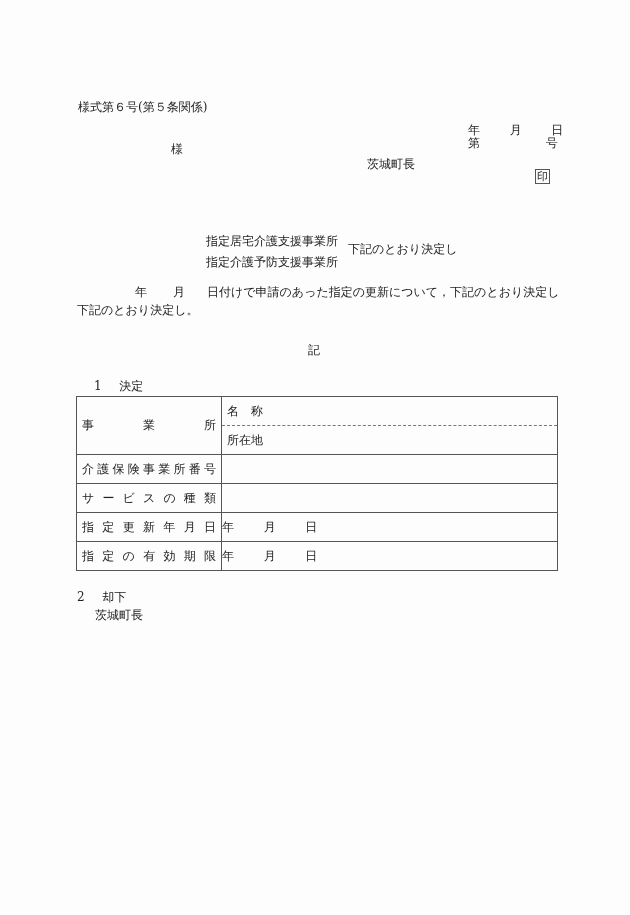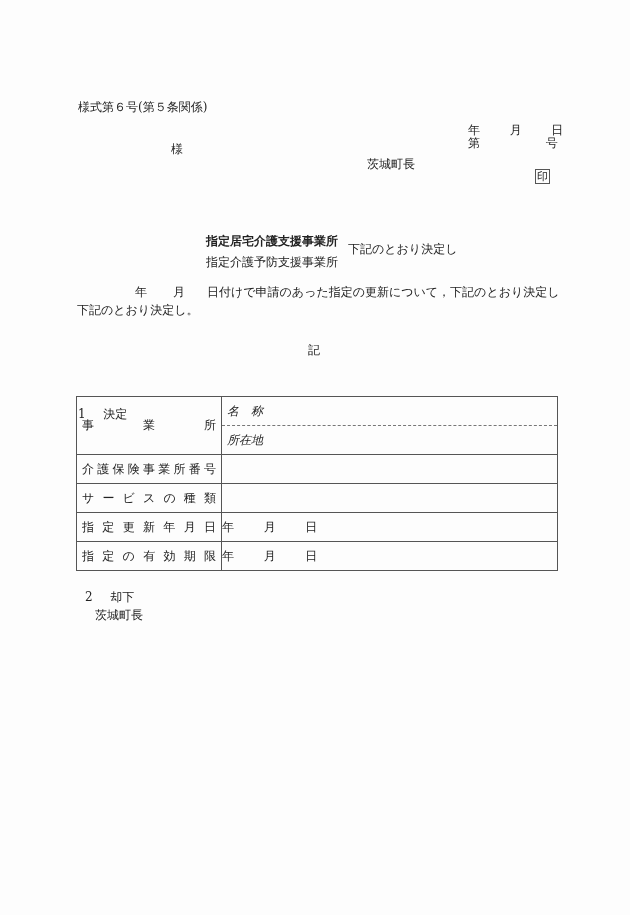--- a/index.html
+++ b/index.html
@@ -62,48 +62,48 @@
   <span>日</span>
 </div>
 
 <div class="abs" style="left:171px; top:142px;">様</div>
 
 <div class="abs" style="left:367px; top:157px;">茨城町長</div>
 <div class="abs" style="left:535px; top:169px;">
   <span class="seal">印</span>
 </div>
 
-<div class="abs" style="left:206px; top:234px;font-weight:bold;">指定居宅介護支援事業所</div>
+<div class="abs" style="left:206px; top:234px;">指定居宅介護支援事業所</div>
 <div class="abs" style="left:206px; top:255px;">指定介護予防支援事業所</div>
 <div class="abs" style="left:348px; top:242px;">下記のとおり決定し</div>
 
 <div class="abs" style="left:135px; top:285px;">年</div>
 <div class="abs" style="left:173px; top:285px;">月</div>
 <div class="abs" style="left:207px; top:285px;">日付けで申請のあった指定の更新について，下記のとおり決定し</div>
 <div class="abs" style="left:77px; top:303px;">下記のとおり決定し。</div>
 
 <div class="abs" style="left:308px; top:343px;">記</div>
 
-<div class="abs" style="left:78px; top:379px;margin-top:28px;">
+<div class="abs" style="left:94px; top:379px;">
   <span>1</span>
   <span style="display:inline-block;width:10px;"></span>
   <span>決定</span>
 </div>
 
 <table class="decision">
   <tbody>
       <tr>
     <td class="label" style="height:56px;">
       <div class="spread">
         <span>事</span>
         <span>業</span>
         <span>所</span>
       </div>
     </td>
-    <td style="height:56px;font-style:italic;">
+    <td style="height:56px;">
       <div class="subcell top">
         <span>名　称</span>
       </div>
       <div class="subcell">
         <span>所在地</span>
       </div>
     </td>
   </tr>
   <tr>
     <td class="label">
@@ -171,18 +171,18 @@
       <span>年</span>
       <span style="width:22px;"></span>
       <span>月</span>
       <span style="width:22px;"></span>
       <span>日</span>
     </td>
   </tr>
 </tbody>
   </table>
 
-<div class="abs" style="left:77px; top:590px;margin-left:8px;">
+<div class="abs" style="left:77px; top:590px;">
   <span>2</span>
   <span style="display:inline-block;width:10px;"></span>
   <span>却下</span>
 </div>
 <div class="abs" style="left:95px; top:608px;">茨城町長</div>
 
 </body></html>

